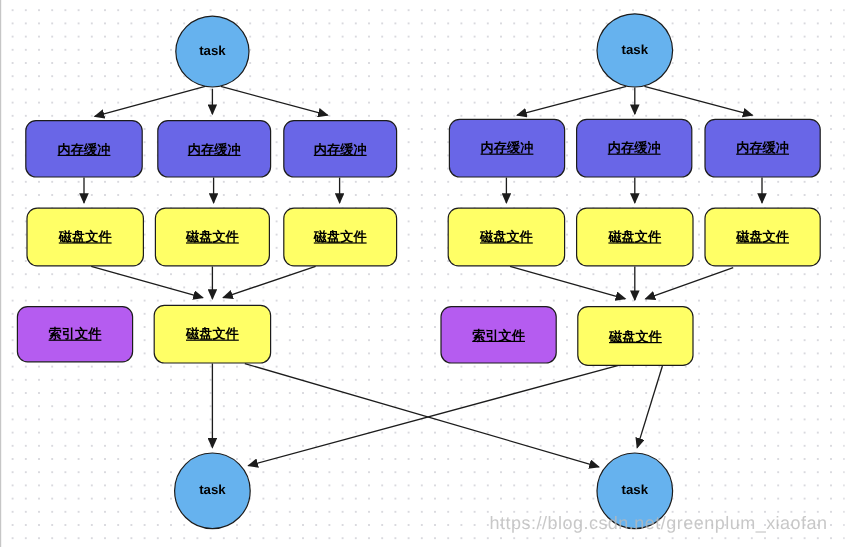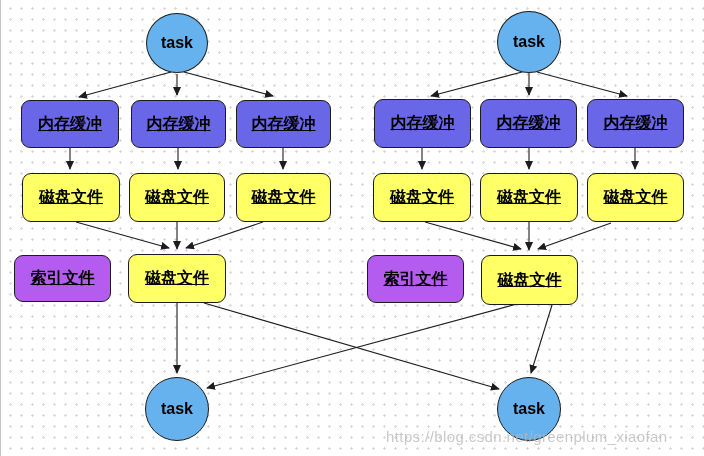--- a/index.html
+++ b/index.html
@@ -10,27 +10,27 @@
     background-image:radial-gradient(circle, #d9d9de 1px, rgba(0,0,0,0) 1.1px);
     background-size:11px 11px; background-position:4px 3px;
     border-left:1px solid #c6c6c6;
     box-sizing:border-box;
   }
   .edges { position:absolute; top:0; left:0; z-index:1; }
   .edges line { stroke:#1c1c1c; stroke-width:1.1; }
   .node {
     position:absolute; z-index:2; box-sizing:border-box;
     display:flex; align-items:center; justify-content:center;
-    font-size:16px; font-weight:bold; color:#000000;
+    font-size:11px; font-weight:bold; color:#000000;
     border:1.5px solid #1c1c1c; text-align:center;
   }
   .rect   { border-radius:9px;text-decoration:underline; }
   .circle { border-radius:50%; }
   .watermark {
-    position:absolute; z-index:4; top:428px; left:385px; white-space:nowrap;
+    position:absolute; z-index:4; top:428px; left:407px; white-space:nowrap;
     font-size:15px; letter-spacing:0.4px; color:rgba(185,185,185,0.78);
   }
 </style>
 </head>
 <body>
 
 <div class="canvas">
 
   <svg class="edges" width="704" height="456">
     <defs>

